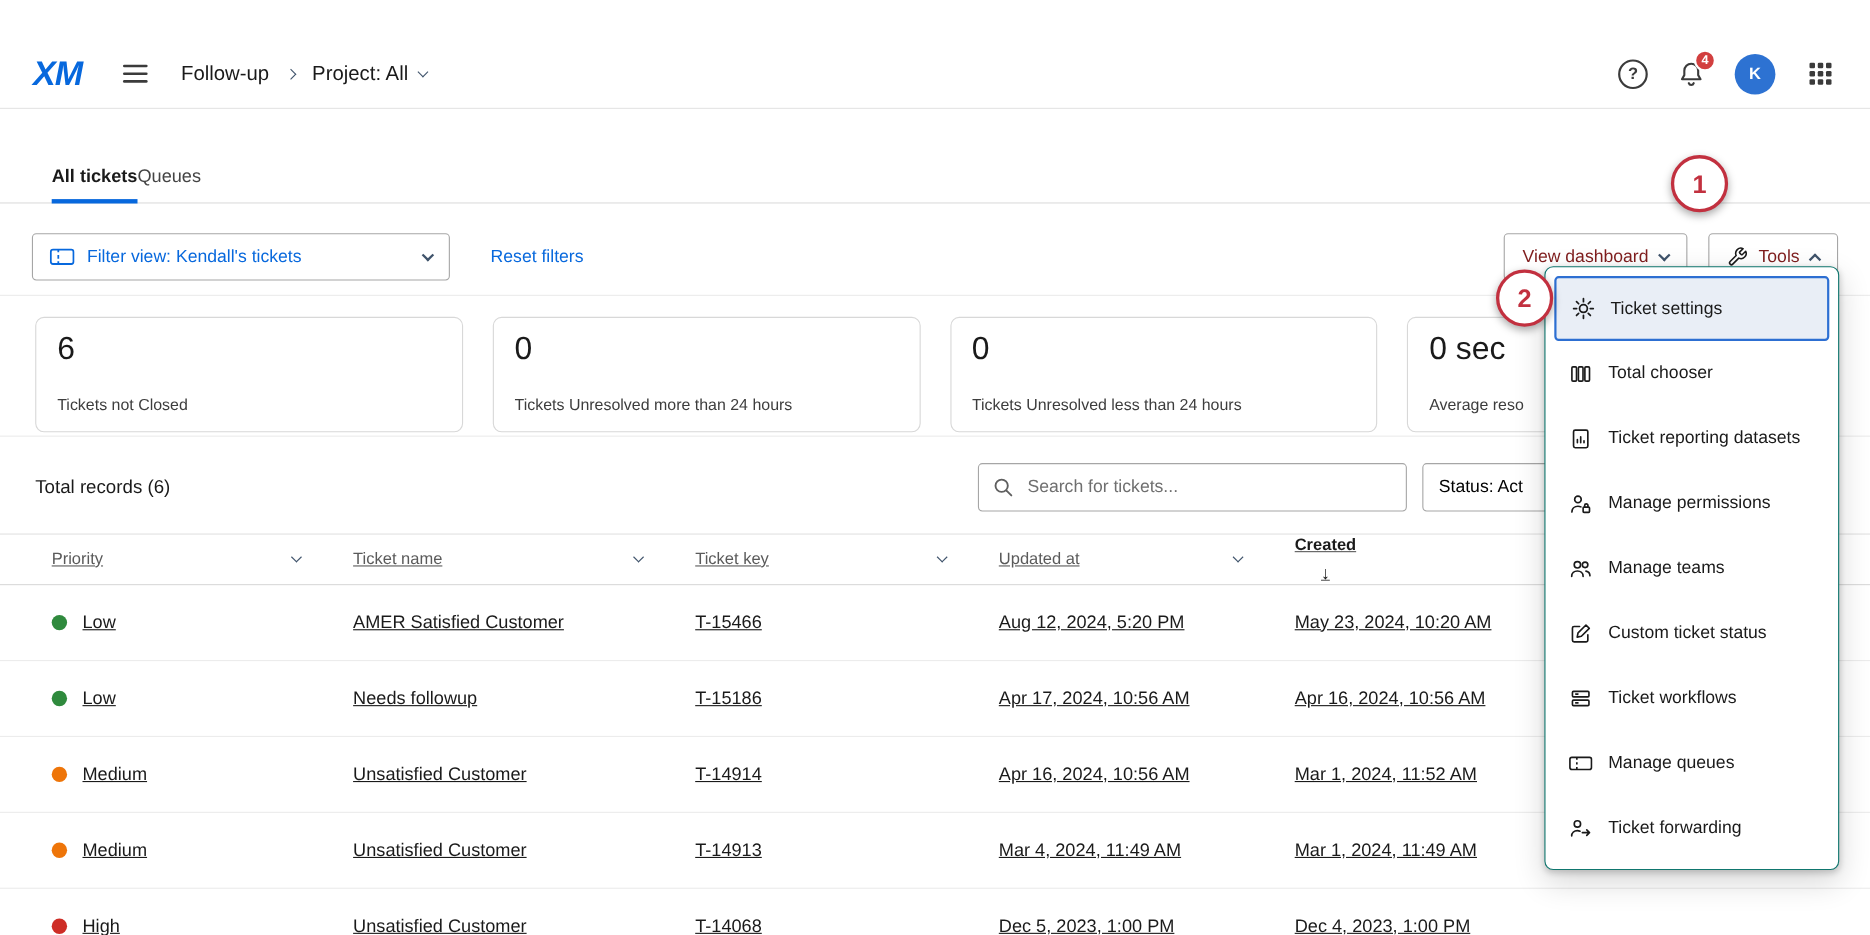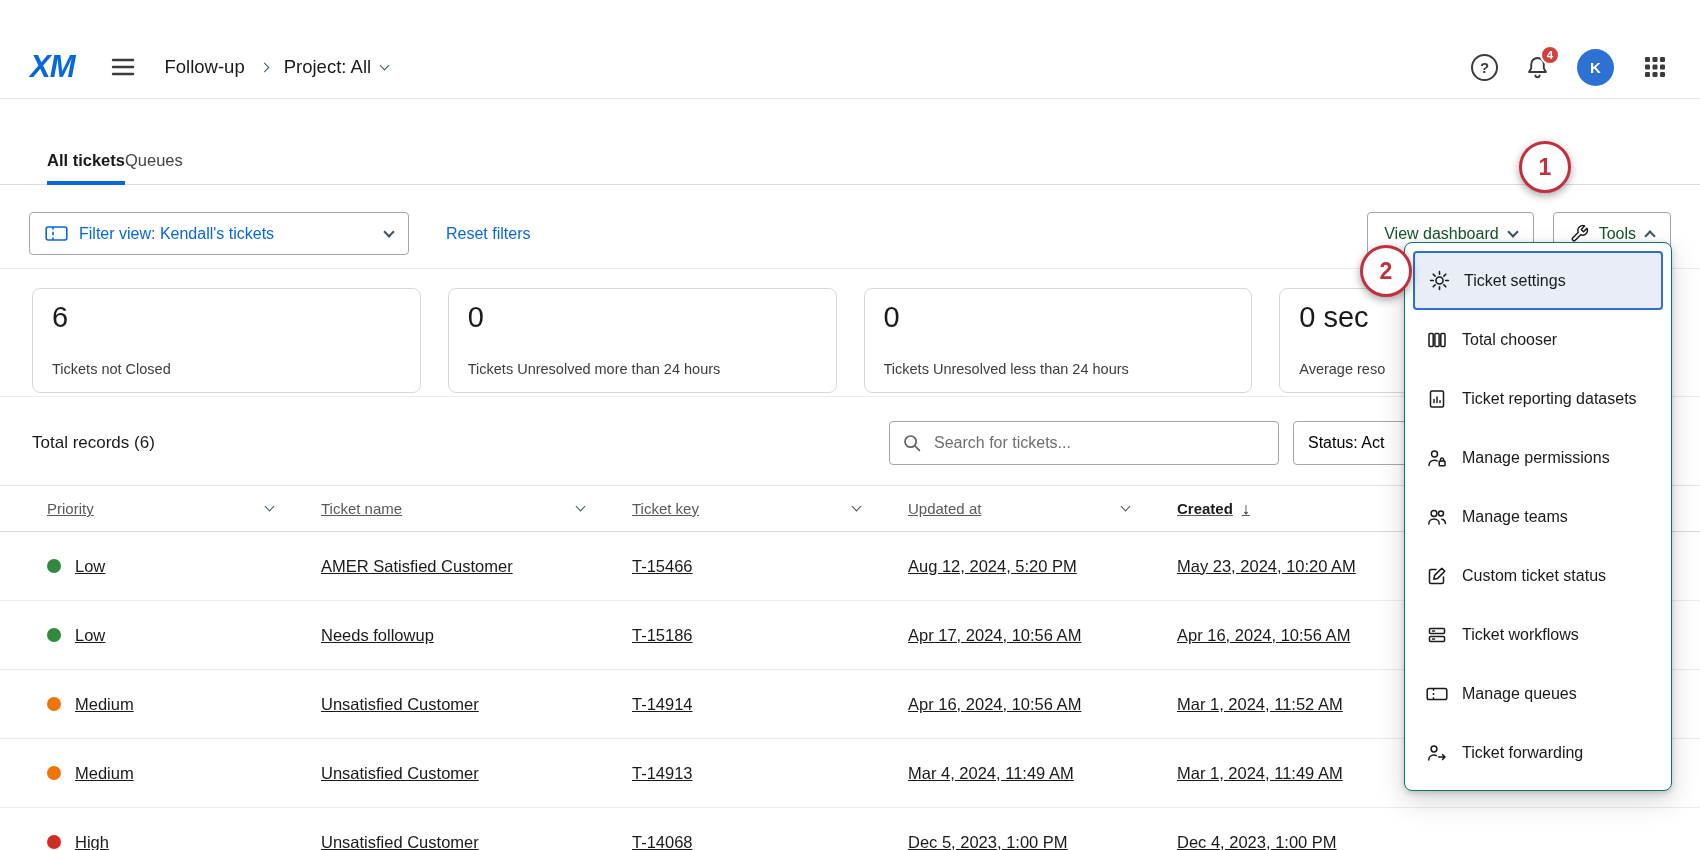--- a/index.html
+++ b/index.html
@@ -30,21 +30,21 @@
   
   .tabs { margin-top:52px; padding:0 47px; display:flex; border-bottom:1px solid #dcdcdc; }
   .tab { font-size:16.5px; color:#444; padding-bottom:15px; margin-bottom:-1px; cursor:pointer; }
   .tab.active { color:#1a1a1a; font-weight:700; padding-bottom:11px; border-bottom:4px solid #0768dd; }
   
   .filter-row { margin-top:27px; padding:0 29px; display:flex; align-items:center; height:43px; }
   .filter-view { width:380px; height:43px; border:1px solid #a6a6a6; border-radius:4px; background:#fff; display:flex; align-items:center; gap:11px; padding:0 15px; font-size:16px; color:#0768dd; cursor:pointer; font-family:inherit; }
   .filter-view .chev { margin-left:auto; }
   .reset-link { margin-left:37px; color:#0768dd; font-size:16px; text-decoration:none; cursor:pointer; }
   .right-btns { margin-left:auto; display:flex; gap:19px; }
-  .btn { height:43px; border:1px solid #a6a6a6; border-radius:4px; background:#fff; display:flex; align-items:center; gap:10px; padding:0 16px; font-size:16px; color:#14532d; cursor:pointer; font-family:inherit; }
+  .btn { height:43px; border:1px solid #a6a6a6; border-radius:4px; background:#fff; display:flex; align-items:center; gap:10px; padding:0 16px; font-size:16px; color:#7f1d1d; cursor:pointer; font-family:inherit; }
   
   .divider { border-top:1px solid #ececec; width:100%; }
   .d1 { margin-top:13px; }
   .d2 { margin-top:3px; }
   .stats { margin-top:19px; padding:0 32px; display:flex; gap:27px; }
   .card { flex:1; height:105px; border:1px solid #d8d8d8; border-radius:8px; background:#fff; padding:12px 19px 15px; display:flex; flex-direction:column; justify-content:space-between; }
   .card-value { font-size:29px; color:#1a1a1a; white-space:nowrap; }
   .card-label { font-size:14.5px; color:#3d3d3d; white-space:nowrap; overflow:hidden; }
   
   .records-bar { margin-top:24px; padding:0 167px 0 32px; display:flex; align-items:center; height:44px; }
@@ -53,21 +53,21 @@
   .search-box input { border:none; outline:none; flex:1; font-size:16px; color:#1a1a1a; font-family:inherit; background:transparent; }
   .search-box input::placeholder { color:#6f6f6f; }
   .status-btn { margin-left:14px; width:240px; height:44px; border:1px solid #a6a6a6; border-radius:4px; background:#fff; display:flex; align-items:center; justify-content:space-between; padding:0 14px; font-size:16px; white-space:nowrap; overflow:hidden; cursor:pointer; font-family:inherit; }
   
   .table { margin-top:20px; }
   .trow { display:grid; grid-template-columns:274px 311px 276px 269px 1fr; padding-left:47px; align-items:center;text-decoration:underline; }
   .thead { height:47px; border-top:1px solid #e2e2e2; border-bottom:1px solid #d9d9d9; color:#5a5a5a; font-size:15px; }
   .th { display:flex; align-items:center; justify-content:space-between; padding-right:48px; cursor:pointer; }
   .th.sorted { color:#1a1a1a; font-weight:700; }
   .th-created { padding-right:255px; }
-  .label-wrap { display:flex; align-items:center; gap:9px; }
+  .label-wrap { display:flex; align-items:center; gap:9px;flex-direction:column; }
   .sort-arrow { font-size:16px; font-weight:700; }
   .tbody .trow { height:69px; border-bottom:1px solid #ececec; font-size:16.5px; cursor:pointer; }
   .pcell { display:flex; align-items:center; gap:14px; }
   .dot { width:14px; height:14px; border-radius:50%; background:#999; flex:none; }
   
   .tools-menu { position:absolute; top:242px; left:1404px; width:268px; background:#fff; border:1px solid #0f766e; border-radius:8px; padding:8px; box-shadow:0 2px 6px rgba(0,0,0,.18), 0 10px 28px rgba(0,0,0,.16); z-index:10; }
   .menu-item { height:59px; display:flex; align-items:center; gap:13px; padding:0 12px; font-size:16px; color:#1a1a1a; border-radius:4px; cursor:pointer; }
   .menu-item.highlighted { background:#e9eef6; border:2px solid #2d6fd2; }
   .mi-icon { display:flex; align-items:center; justify-content:center; width:24px; flex:none; }
   

